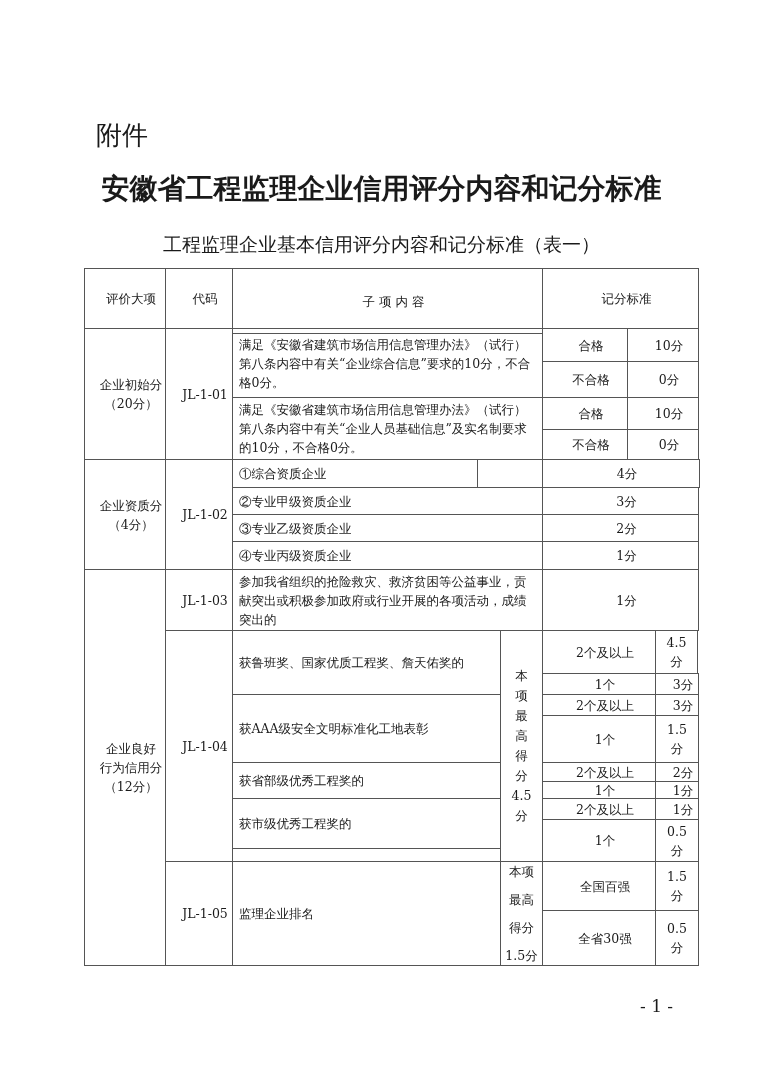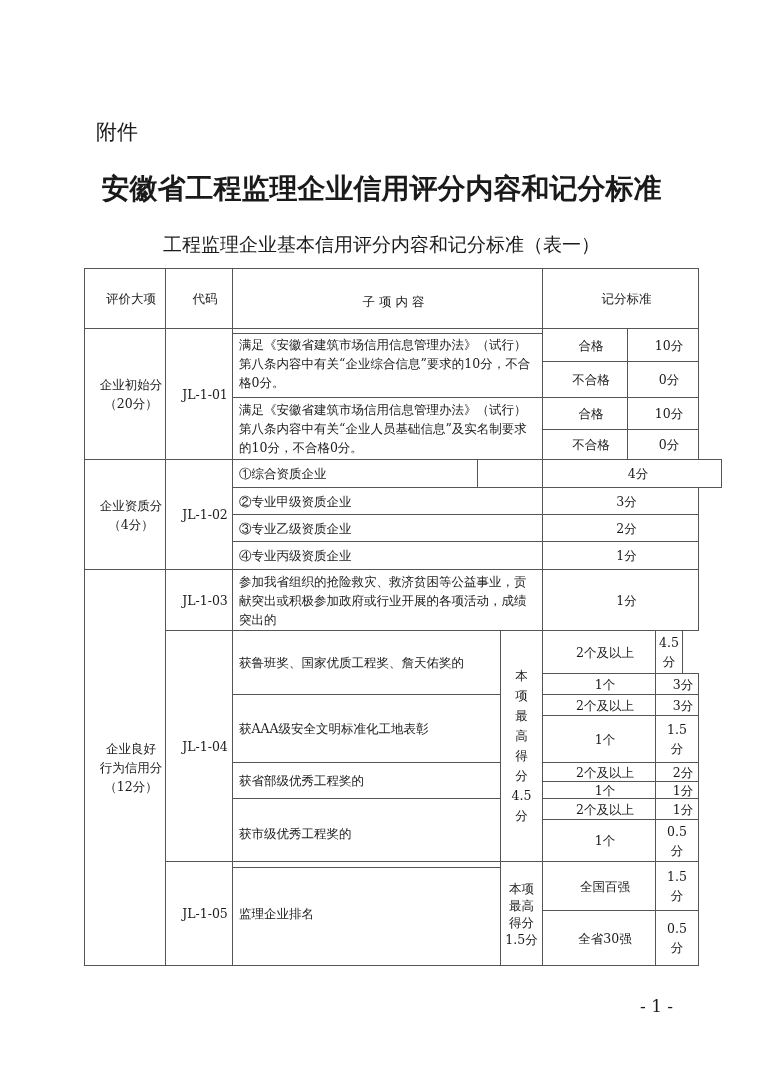--- a/index.html
+++ b/index.html
@@ -1,19 +1,19 @@
 <!DOCTYPE html>
 <html><head>
 <meta charset="utf-8">
 <style>
   html, body { margin:0; padding:0; background:#ffffff; }
   body { width:763px; height:1080px; position:relative; overflow:hidden;
          font-family:"DejaVu Serif", "Liberation Serif", serif; color:#1a1a1a; }
   .abs { position:absolute; }
-  .attach { left:96px; top:118px; font-size:21px; font-family:Liberation Sans, sans-serif; }
+  .attach { left:96px; top:118px; font-size:26px; font-family:Liberation Sans, sans-serif; }
   .title { left:0; width:763px; top:170px; text-align:center; font-size:28px; font-weight:bold; letter-spacing:0px; }
   .subtitle { left:0; width:763px; top:232px; text-align:center; font-size:19px; font-family:"DejaVu Sans","Liberation Sans",sans-serif; }
   .cell { position:absolute; box-sizing:border-box; border:1px solid #555; display:flex;
           align-items:center; justify-content:center; text-align:center; font-size:12.5px; line-height:19px;padding-left:12px; }
   .left { justify-content:flex-start; text-align:left; padding:0 6px; }
   .hdr { font-family:"DejaVu Sans","Liberation Sans",sans-serif; font-size:12.5px; }
   .pageno { left:640px; top:996px; font-size:17px; }
 </style>
 </head>
 <body>
@@ -40,61 +40,61 @@
   <div class="cell left" style="left:232px;top:397px;width:311px;height:63px">满足《安徽省建筑市场信用信息管理办法》（试行）第八条内容中有关“企业人员基础信息”及实名制要求的10分，不合格0分。</div>
   <div class="cell" style="left:542px;top:397px;width:86px;height:33px">合格</div>
   <div class="cell" style="left:627px;top:397px;width:72px;height:33px">10分</div>
   <div class="cell" style="left:542px;top:429px;width:86px;height:31px">不合格</div>
   <div class="cell" style="left:627px;top:429px;width:72px;height:31px">0分</div>
 
   <div class="cell" style="left:84px;top:459px;width:82px;height:111px;white-space:pre-line">企业资质分
 （4分）</div>
   <div class="cell" style="left:165px;top:459px;width:68px;height:111px">JL-1-02</div>
   <div class="cell left" style="left:232px;top:459px;width:246px;height:29px">①综合资质企业</div>
-  <div class="cell" style="left:542px;top:459px;width:180px;height:29px">4分</div>
+  <div class="cell" style="left:542px;top:459px;width:158px;height:29px">4分</div>
   <div class="cell left" style="left:232px;top:487px;width:311px;height:28px">②专业甲级资质企业</div>
   <div class="cell" style="left:542px;top:487px;width:157px;height:28px">3分</div>
   <div class="cell left" style="left:232px;top:514px;width:311px;height:28px">③专业乙级资质企业</div>
   <div class="cell" style="left:542px;top:514px;width:157px;height:28px">2分</div>
   <div class="cell left" style="left:232px;top:541px;width:311px;height:29px">④专业丙级资质企业</div>
   <div class="cell" style="left:542px;top:541px;width:157px;height:29px">1分</div>
 
   <div class="cell" style="left:84px;top:569px;width:82px;height:397px;white-space:pre-line">企业良好
 行为信用分
 （12分）</div>
   <div class="cell" style="left:165px;top:569px;width:68px;height:62px">JL-1-03</div>
   <div class="cell left" style="left:232px;top:569px;width:311px;height:62px">参加我省组织的抢险救灾、救济贫困等公益事业，贡献突出或积极参加政府或行业开展的各项活动，成绩突出的</div>
   <div class="cell" style="left:542px;top:569px;width:157px;height:62px">1分</div>
 
   <div class="cell" style="left:165px;top:630px;width:68px;height:232px">JL-1-04</div>
   <div class="cell left" style="left:232px;top:630px;width:269px;height:65px">获鲁班奖、国家优质工程奖、詹天佑奖的</div>
   <div class="cell left" style="left:232px;top:694px;width:269px;height:69px">获AAA级安全文明标准化工地表彰</div>
   <div class="cell left" style="left:232px;top:762px;width:269px;height:37px">获省部级优秀工程奖的</div>
-  <div class="cell left" style="left:232px;top:798px;width:269px;height:70px">获市级优秀工程奖的</div>
+  <div class="cell left" style="left:232px;top:798px;width:269px;height:51px">获市级优秀工程奖的</div>
   <div class="cell" style="left:500px;top:630px;width:43px;height:232px;padding:0 16px;line-height:20px">本项最高得分4.5分</div>
 
   <div class="cell" style="left:542px;top:630px;width:114px;height:44px">2个及以上</div>
-  <div class="cell" style="left:655px;top:630px;width:28px;height:44px;padding:0 8px">4.5分</div>
+  <div class="cell" style="left:655px;top:630px;width:43px;height:44px;padding:0 8px">4.5分</div>
   <div class="cell" style="left:542px;top:673px;width:114px;height:22px">1个</div>
   <div class="cell" style="left:655px;top:673px;width:44px;height:22px">3分</div>
   <div class="cell" style="left:542px;top:694px;width:114px;height:22px">2个及以上</div>
   <div class="cell" style="left:655px;top:694px;width:44px;height:22px">3分</div>
   <div class="cell" style="left:542px;top:715px;width:114px;height:48px">1个</div>
   <div class="cell" style="left:655px;top:715px;width:44px;height:48px;padding:0 8px">1.5分</div>
   <div class="cell" style="left:542px;top:762px;width:114px;height:20px">2个及以上</div>
   <div class="cell" style="left:655px;top:762px;width:44px;height:20px">2分</div>
   <div class="cell" style="left:542px;top:781px;width:114px;height:18px">1个</div>
   <div class="cell" style="left:655px;top:781px;width:44px;height:18px">1分</div>
   <div class="cell" style="left:542px;top:798px;width:114px;height:22px">2个及以上</div>
   <div class="cell" style="left:655px;top:798px;width:44px;height:22px">1分</div>
   <div class="cell" style="left:542px;top:819px;width:114px;height:43px">1个</div>
   <div class="cell" style="left:655px;top:819px;width:44px;height:43px;padding:0 8px">0.5分</div>
 
   <div class="cell" style="left:165px;top:861px;width:68px;height:105px">JL-1-05</div>
   <div class="cell left" style="left:232px;top:861px;width:269px;height:105px">监理企业排名</div>
-  <div class="cell" style="left:500px;top:861px;width:43px;height:105px;padding:0 3px;line-height:17px">本项最高得分1.5分</div>
+  <div class="cell" style="left:500px;top:861px;width:43px;height:105px;padding:0 3px;line-height:28px">本项最高得分1.5分</div>
   <div class="cell" style="left:542px;top:861px;width:114px;height:50px">全国百强</div>
   <div class="cell" style="left:655px;top:861px;width:44px;height:50px;padding:0 8px">1.5分</div>
   <div class="cell" style="left:542px;top:910px;width:114px;height:56px">全省30强</div>
   <div class="cell" style="left:655px;top:910px;width:44px;height:56px;padding:0 8px">0.5分</div>
 </div>
 
 <div class="abs pageno">- 1 -</div>
 
 </body></html>

